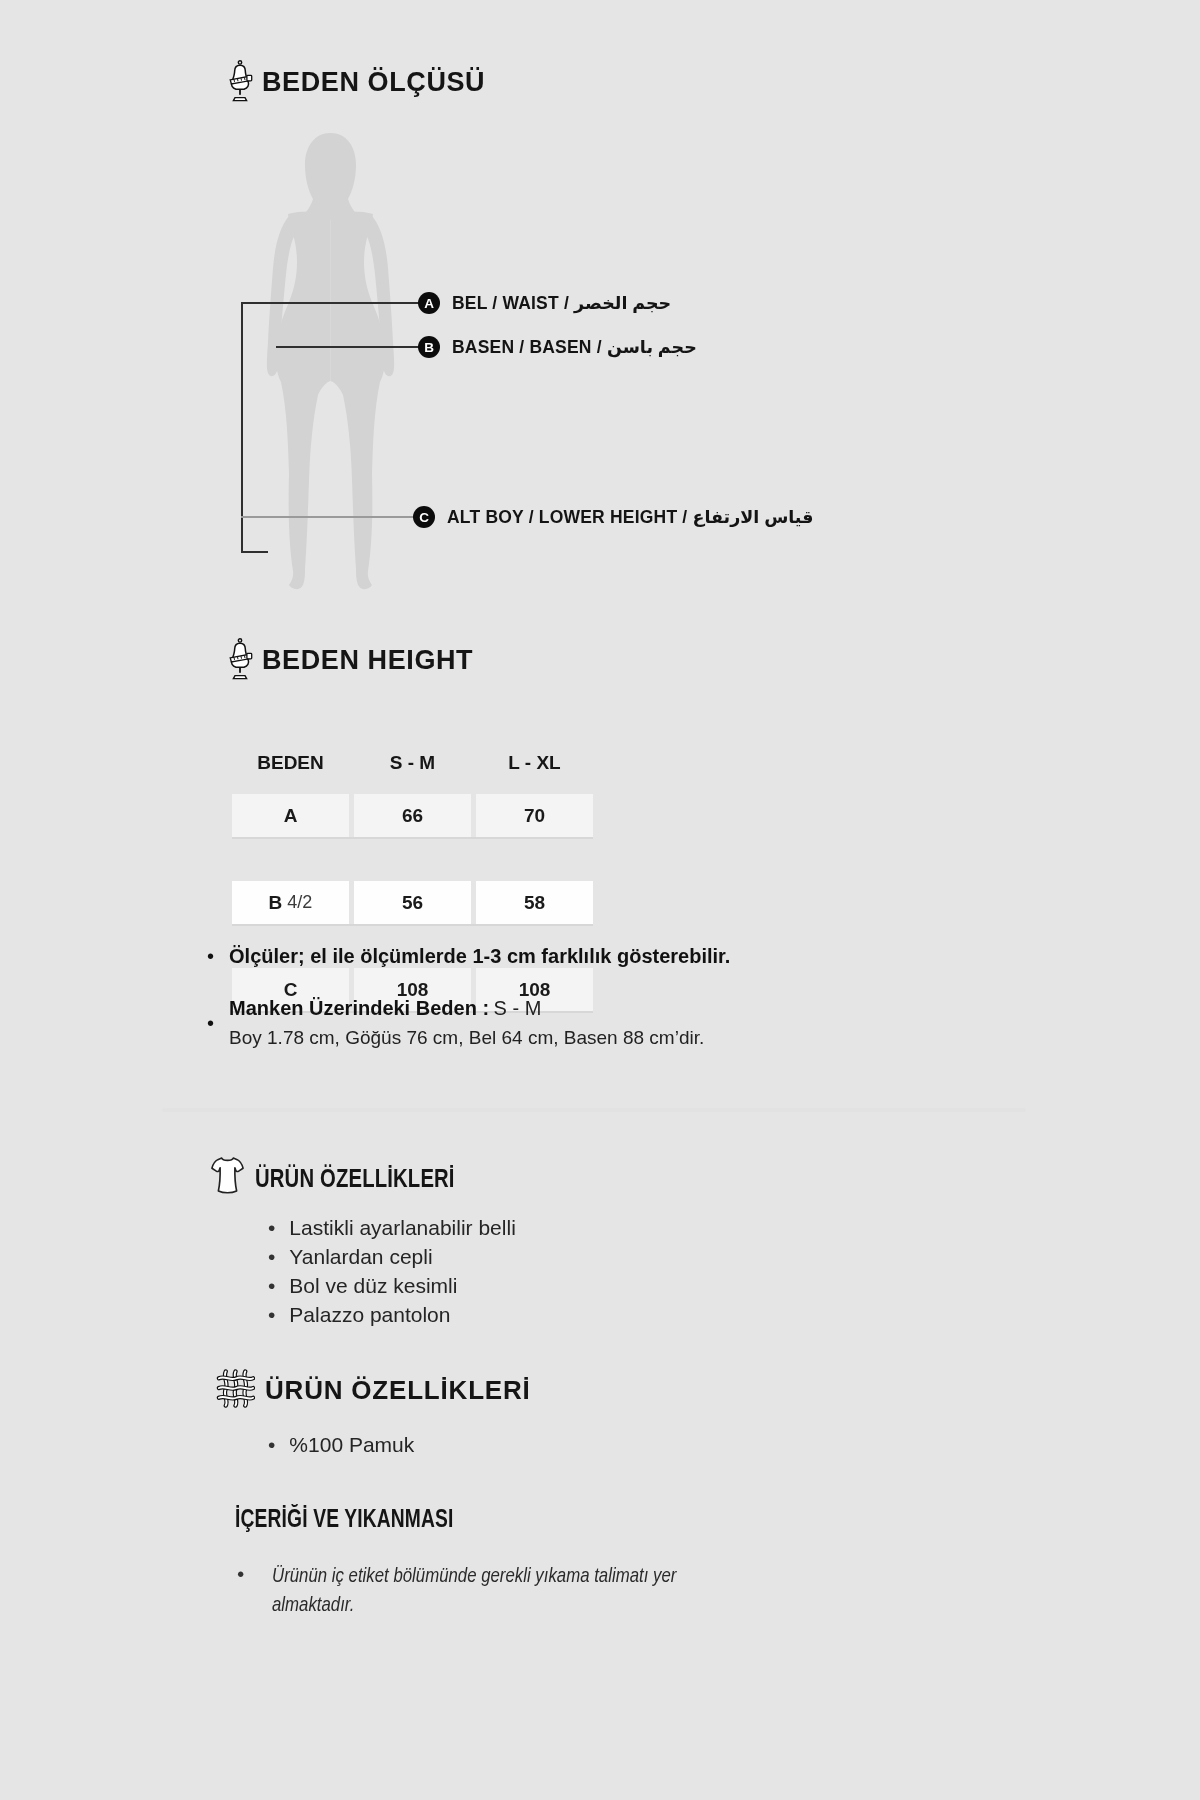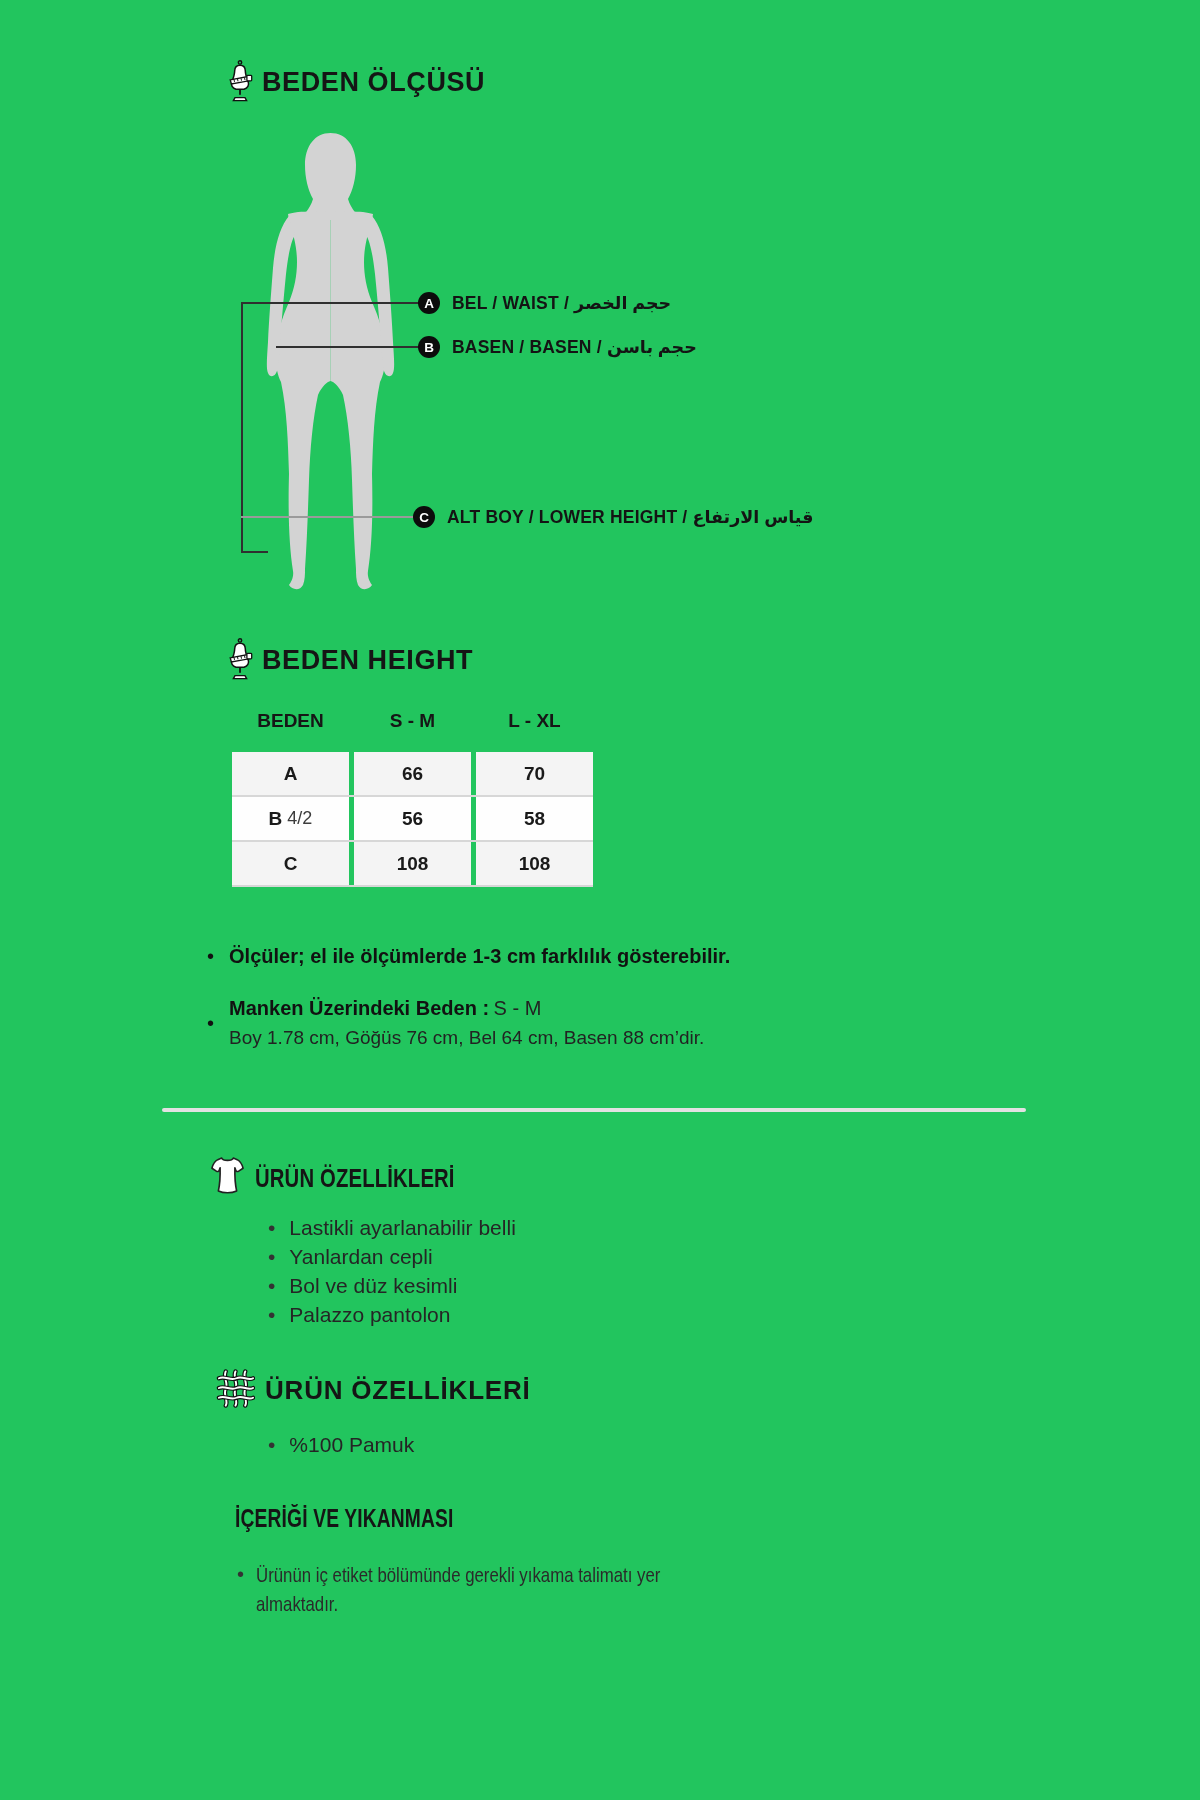--- a/index.html
+++ b/index.html
@@ -1,59 +1,59 @@
 <!DOCTYPE html>
 <html><head>
 <meta charset="utf-8">
 <title>Size Guide</title>
 <style>
   * { margin:0; padding:0; box-sizing:border-box; }
   html,body { background:#ffffff; }
   body { font-family:"Liberation Sans","DejaVu Sans",sans-serif; color:#141414; }
-  .canvas { position:relative; width:1200px; height:1800px; background:#22c55e; overflow:hidden; }
+  .canvas { position:relative; width:1200px; height:1800px; background:#e5e5e5; overflow:hidden; }
   .abs { position:absolute; }
 
   
   .h-title { font-weight:700; font-size:27px; color:#151515; letter-spacing:.6px; line-height:44px; white-space:nowrap; }
   .h-title.cond78 { transform:scaleX(.78); transform-origin:0 50%; letter-spacing:.2px; }
   .h-title.cond74 { transform:scaleX(.74); transform-origin:0 50%; letter-spacing:.2px; }
   .h-title.sm { font-size:26px; line-height:40px; }
 
   
   .m-line { height:2px; background:#2f2f2f; }
   .m-line.gray { background:#9a9a9a; }
   .bracket-v { width:2px; background:#2f2f2f; }
   .bracket-h { height:2px; background:#2f2f2f; }
   .m-circle { width:22px; height:22px; border-radius:50%; background:#0c0c0c; color:#fff;
               font-size:13.5px; font-weight:700; display:flex; align-items:center; justify-content:center; }
   .m-text { font-size:17.5px; font-weight:600; color:#141414; line-height:22px; white-space:nowrap; letter-spacing:.2px; }
 
   
-  .t-grid { display:grid; grid-template-columns:117px 117px 117px; column-gap:5px; width:361px; }
+  .t-grid { display:grid; grid-template-columns:117px 117px 117px; column-gap:5px; width:361px;margin-top:42px; }
   .t-headrow { font-size:19px; font-weight:700; text-align:center; color:#161616; }
   .t-row { height:43px; align-items:center; text-align:center; font-size:19px; font-weight:700; color:#1a1a1a; }
   .t-row .cell { background:#f4f4f4; height:43px; display:flex; align-items:center; justify-content:center; }
   .t-row.lite .cell { background:#fefefe; }
   .t-sep { height:2px; background:#d7d7d7; width:361px; }
   .suffix { font-weight:400; color:#3c3c3c; font-size:18px; margin-left:5px; }
 
   
   .dot::before { content:"•"; }
   .note { display:flex; gap:15px;align-items:center; }
   .note .dot { font-size:20px; line-height:26px; color:#111; }
   .note-strong { font-size:20px; font-weight:700; line-height:26px; color:#111; white-space:nowrap; }
   .note-normal { font-size:19px; font-weight:400; line-height:25px; color:#222; }
   .divider { background:#e2e2e2; height:4px; border-radius:2px; }
 
   .feat-list { display:flex; flex-direction:column; }
   .feat-item { display:flex; gap:14px; font-size:21px; line-height:29px; color:#252525; }
   .feat-item .dot { color:#333; }
   .care-text { font-size:21px; line-height:29px; color:#2a2a2a; white-space:pre-line;
                transform:scaleX(.8); transform-origin:0 0; width:560px; }
-  .care-note { display:flex; gap:12px; }
+  .care-note { display:flex; gap:28px;font-style:italic; }
 
   svg { display:block; }
 </style>
 </head>
 <body>
 
 <div class="canvas">
 
   <div class="abs" style="left:227px; top:60px;">
     <svg viewBox="0 0 26 44" width="26" height="44" aria-hidden="true">

